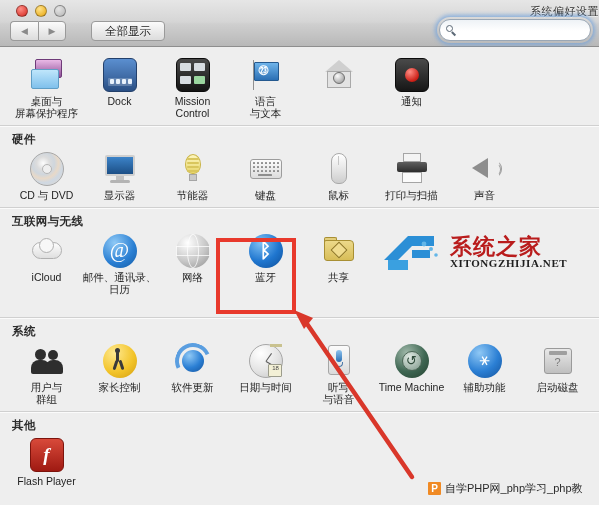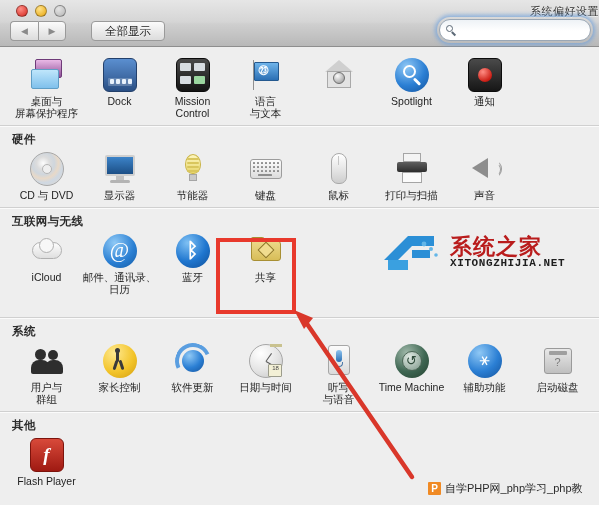--- a/index.html
+++ b/index.html
@@ -222,21 +222,21 @@
   .wm{
     position:absolute;left:378px;top:232px;width:215px;height:52px;
     pointer-events:none;
   }
   .wm .wmtxt{
     position:absolute;left:72px;top:0px;font-size:22px;font-weight:bold;
     color:#b91c1c;letter-spacing:1px;font-family:"DejaVu Sans",sans-serif;
   }
   .wm .wmsub{
     position:absolute;left:72px;top:25px;font-size:11px;font-weight:bold;
-    color:#1e1e1e;letter-spacing:.6px;font-family:Liberation Mono, monospace;
+    color:#1e1e1e;letter-spacing:.6px;font-family:Liberation Serif, serif;
   }
   .wm .wmglyph{position:absolute;left:0;top:-2px;}
 
   .bwm{
     position:absolute;left:428px;top:481px;display:flex;align-items:center;gap:4px;
   }
   .bwm .pbox{
     width:13px;height:13px;background:#f08a24;color:#fff;font-size:10px;
     font-weight:bold;display:flex;align-items:center;justify-content:center;
     border-radius:1px;
@@ -332,28 +332,20 @@
         </div>
 
         <div class="cell">
           <div class="icon ic-sec">
             <span class="roof"></span>
               <span class="body"></span>
               <span class="knob"></span>
           </div>
         </div>
 
-        <div class="cell">
-          <div class="icon ic-spot">
-            <span class="ci"></span>
-              <span class="ring"></span>
-              <span class="hdl"></span>
-          </div>
-          <div class="label">Spotlight</div>
-        </div>
 
         <div class="cell">
           <div class="icon ic-notif">
             <span class="sq"></span>
               <span class="red"></span>
           </div>
           <div class="label">通知</div>
         </div>
 
       </div>
@@ -467,20 +459,28 @@
 
         <div class="cell">
           <div class="icon ic-mail">
             <span class="ci"></span>
               <span class="at">@</span>
           </div>
           <div class="label">邮件、通讯录、
 日历</div>
         </div>
 
+        <div class="cell">
+          <div class="icon ic-net">
+            <span class="ci"></span>
+            <span class="mer" style="left:11px;top:0px;width:12px;height:34px"></span>
+            <span class="mer" style="left:0px;top:12px;width:34px;height:10px;border-radius:0"></span>
+          </div>
+          <div class="label">网络</div>
+        </div>
 
         <div class="cell">
           <div class="icon ic-bt">
             <span class="ci"></span>
               <span class="rune">ᛒ</span>
           </div>
           <div class="label">蓝牙</div>
         </div>
 
         <div class="cell">

